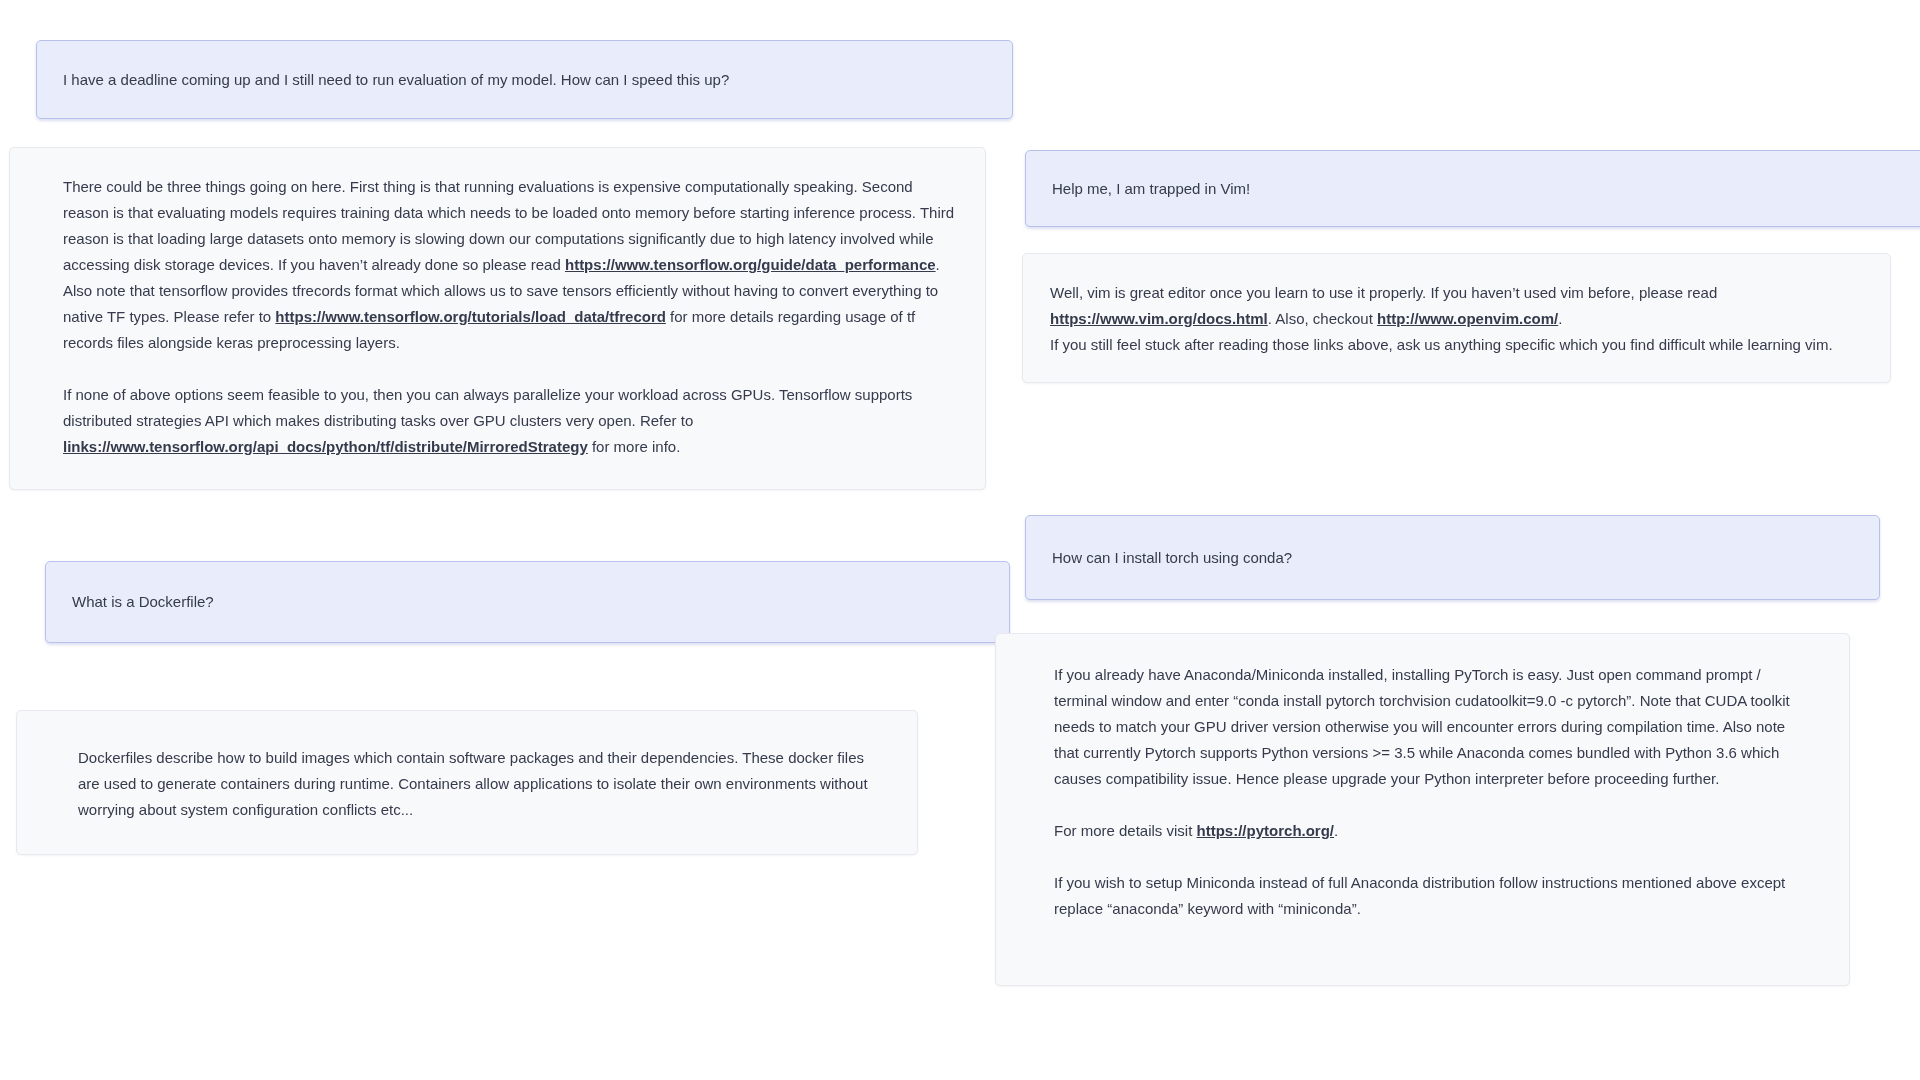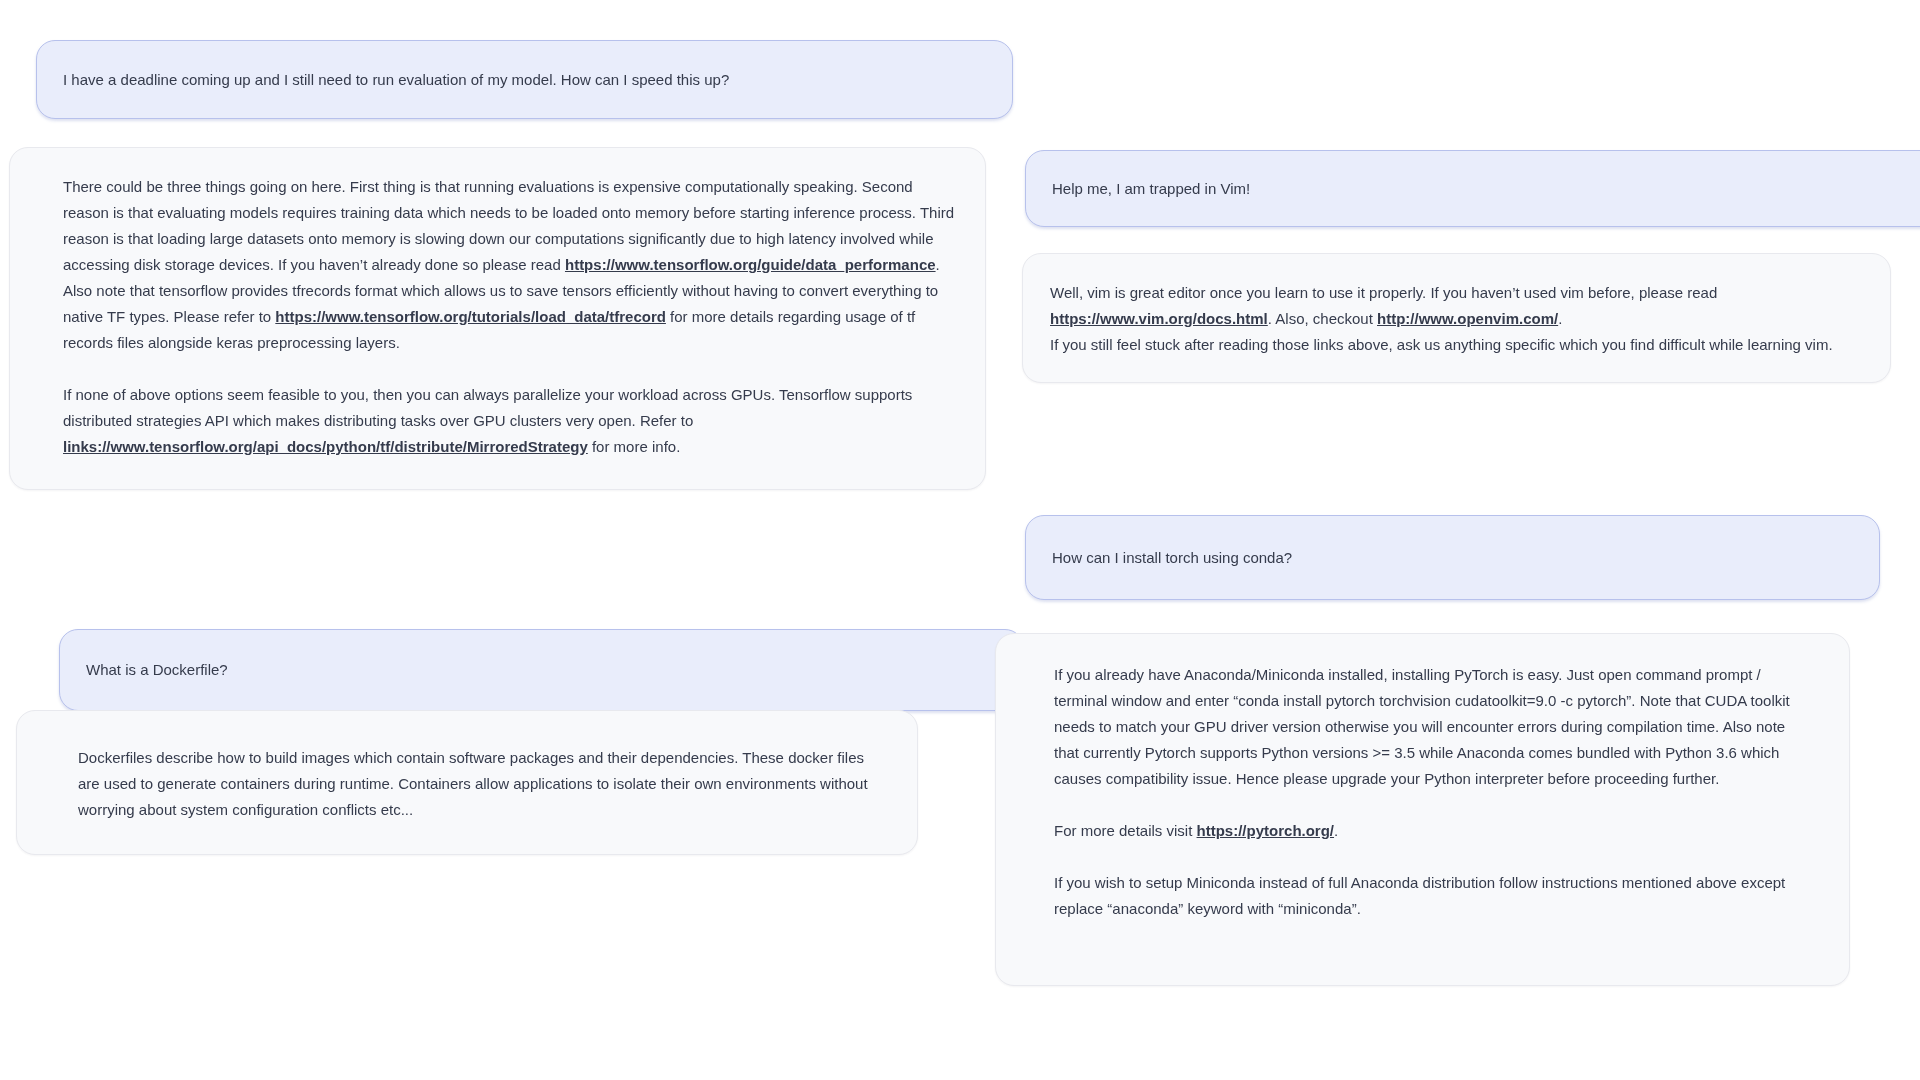--- a/index.html
+++ b/index.html
@@ -7,21 +7,21 @@
     --question-border: #b7c1ec;
     --answer-bg: #f8f9fb;
     --answer-border: #e8e9ee;
     --text: #353b4c;
   }
   * { box-sizing: border-box; margin: 0; padding: 0; }
   html, body { width: 1920px; height: 1080px; background: #ffffff; overflow: hidden; }
   body { font-family: "Liberation Sans", "DejaVu Sans", sans-serif; color: var(--text); }
   .canvas { position: relative; width: 1920px; height: 1080px; background: #ffffff; }
 
-  .bubble { position: absolute; border-radius: 19px; }
+  .bubble { position: absolute; border-radius: 5px; }
 
   .bubble.q {
     background: var(--question-bg);
     border: 1px solid var(--question-border);
     box-shadow: 0 2px 3px rgba(130, 142, 200, 0.28);
     display: flex;
     align-items: center;
     padding-left: 26px;
     padding-right: 20px;
   }
@@ -38,21 +38,21 @@
   .link, a.link:visited {
     color: var(--text);
     font-weight: 700;
     text-decoration: underline;
     cursor: pointer;
   }
 
   
   .b-q1 { left: 36px;  top: 40px;  width: 977px; min-height: 79px;  }
   .b-a1 { left: 9px;   top: 147px; width: 977px; min-height: 343px; padding: 26px 28px 12px 53px; }
-  .b-q2 { left: 45px;  top: 629px; width: 965px; min-height: 82px;  padding-left: 31px; margin-left: 14px; }
+  .b-q2 { left: 45px;  top: 561px; width: 965px; min-height: 82px;  padding-left: 31px; }
   .b-a2 { left: 16px;  top: 710px; width: 902px; min-height: 145px; padding: 34px 40px 30px 61px; }
 
   
   .b-q3 { left: 1025px; top: 150px; width: 1008px; min-height: 77px; padding-left: 24px; }
   .b-a3 { left: 1022px; top: 253px; width: 869px; min-height: 125px; padding: 26px 23px 24px 27px; }
   .b-q4 { left: 1025px; top: 515px; width: 855px; min-height: 85px; padding-left: 28px; }
   .b-a4 { left: 995px;  top: 633px; width: 855px; min-height: 353px; padding: 28px 37px 30px 58px; }
 </style>
 </head>
 <body>

